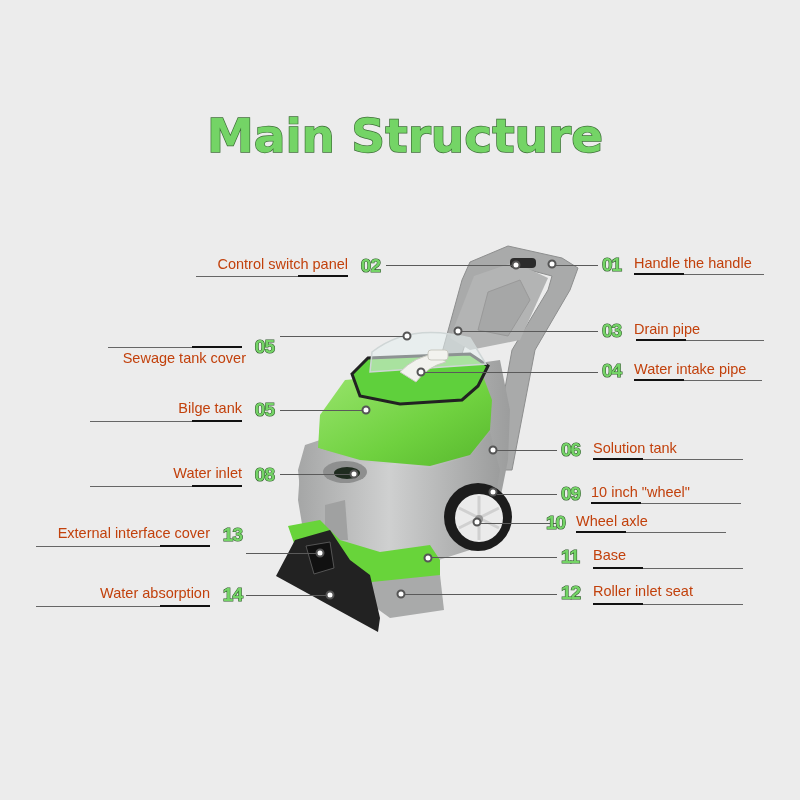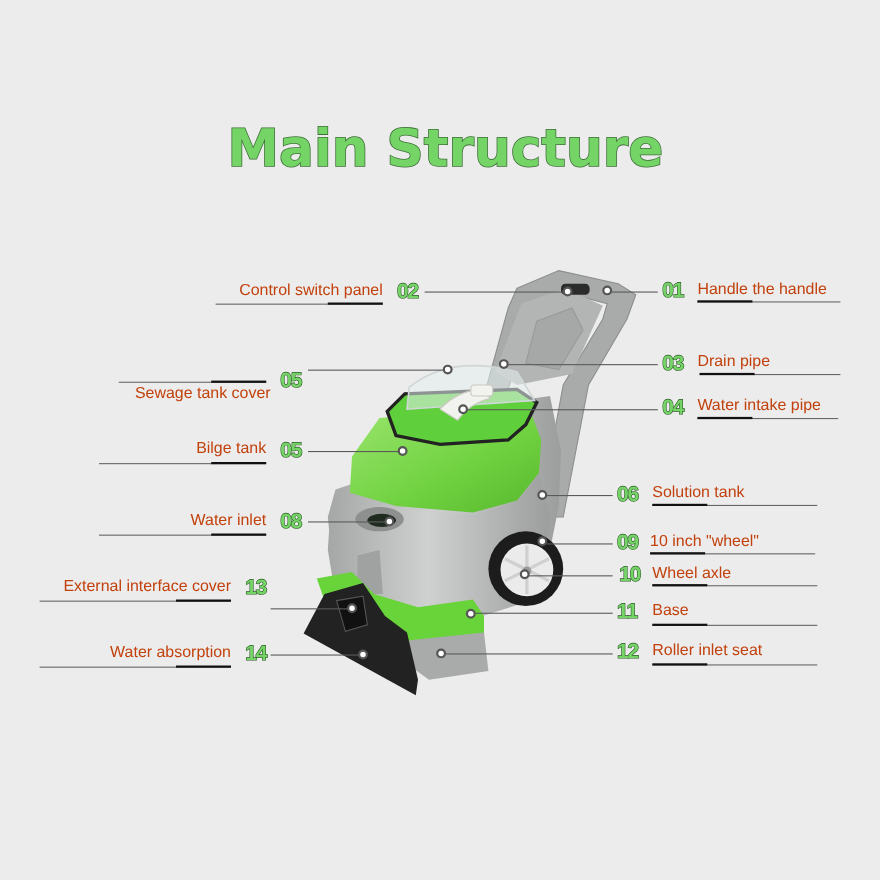--- a/index.html
+++ b/index.html
@@ -147,21 +147,21 @@
 
 <div class="leader" style="left:497px; top:494px; width:60px;"></div>
 <div class="callout" style="left:561px; top:481px; width:190px;">
   <span class="num" style="left:0;">09</span>
   <span class="label" style="left:30px;">10 inch "wheel"</span>
   <div class="uline-thin" style="left:30px; top:22px; width:150px;"></div>
   <div class="uline-thick" style="left:30px; top:21px; width:50px;"></div>
 </div>
 
 <div class="leader" style="left:481px; top:523px; width:76px;"></div>
-<div class="callout" style="left:563px; top:510px; width:190px;">
+<div class="callout" style="left:546px; top:510px; width:190px;">
   <span class="num" style="left:0;">10</span>
   <span class="label" style="left:30px;">Wheel axle</span>
   <div class="uline-thin" style="left:30px; top:22px; width:150px;"></div>
   <div class="uline-thick" style="left:30px; top:21px; width:50px;"></div>
 </div>
 
 <div class="leader" style="left:432px; top:557px; width:125px;"></div>
 <div class="callout" style="left:561px; top:544px; width:190px;">
   <span class="num" style="left:0;">11</span>
   <span class="label" style="left:32px;">Base</span>

